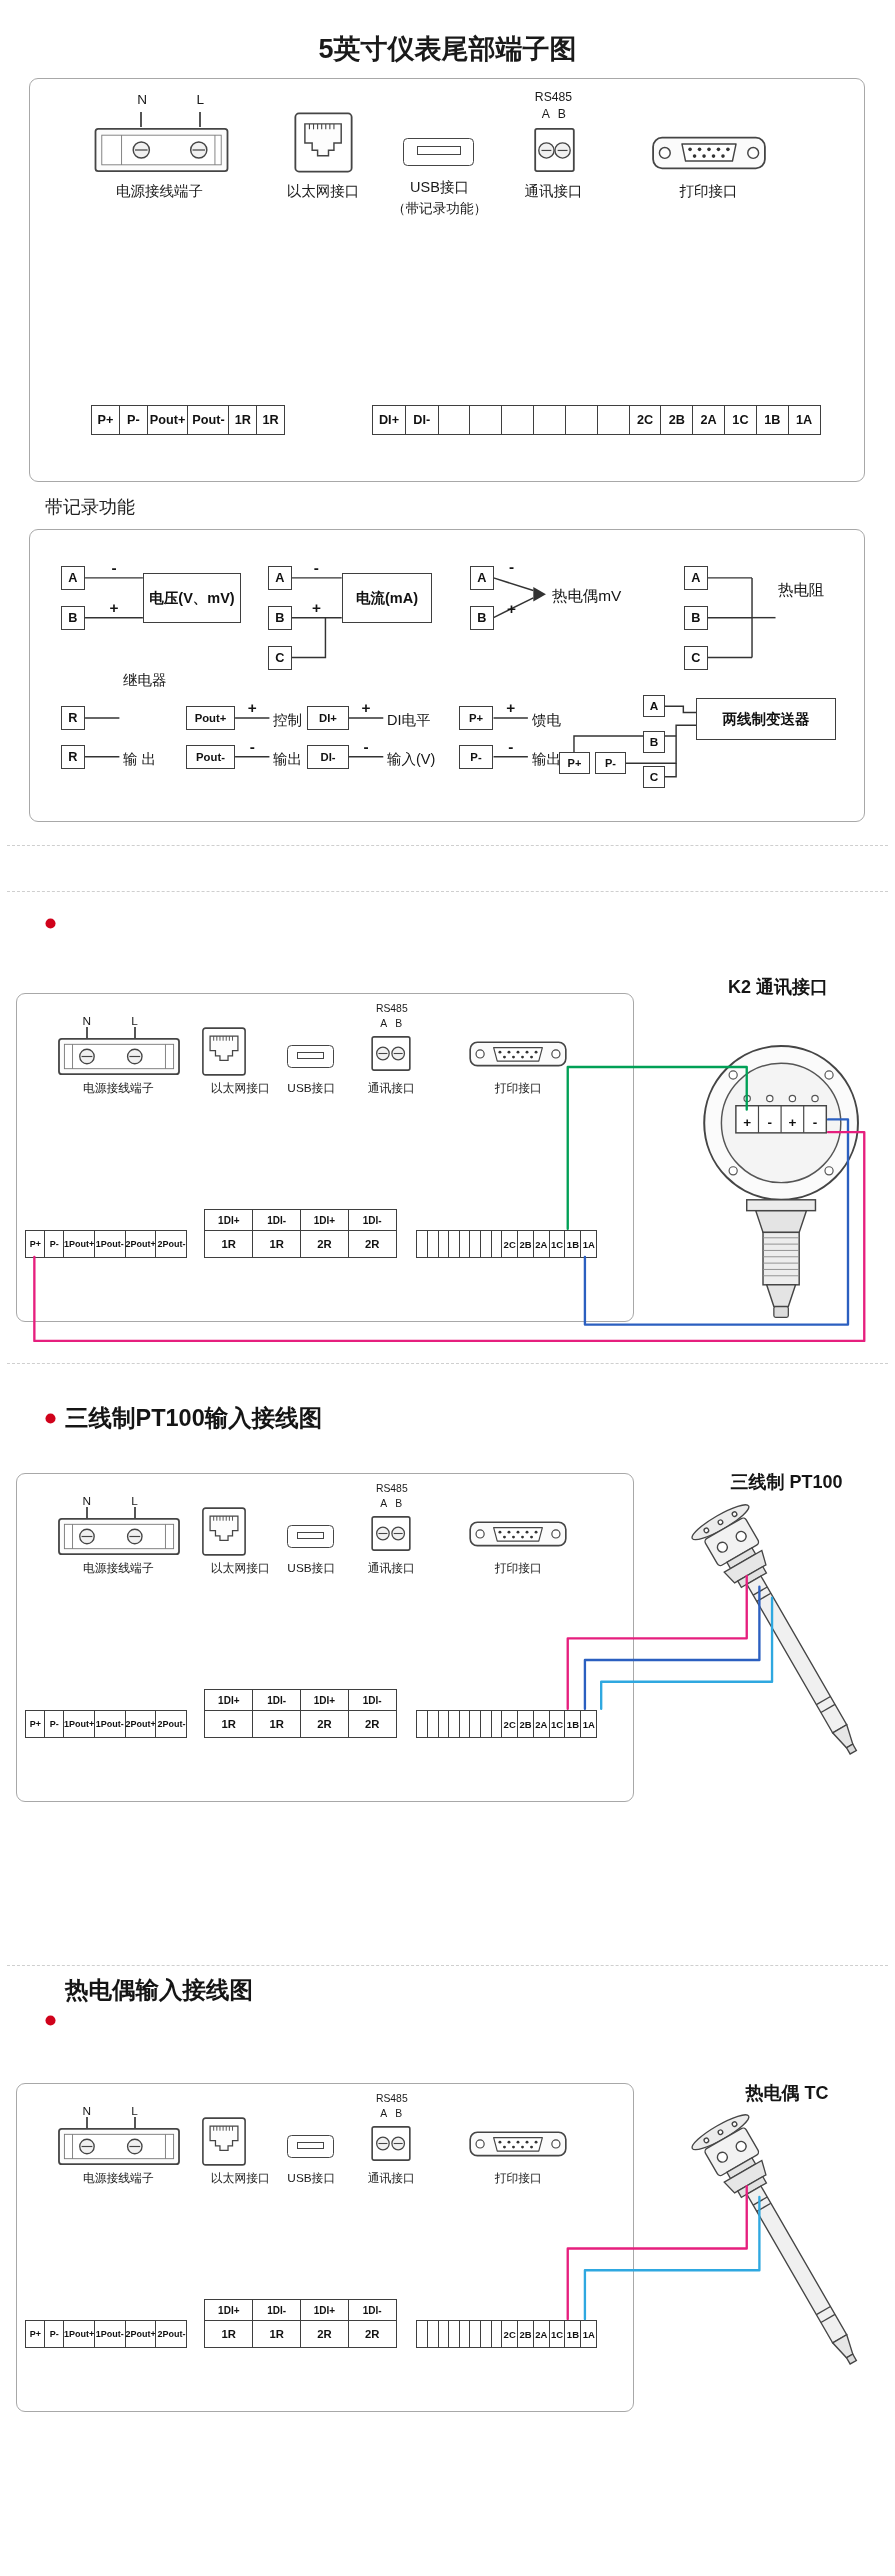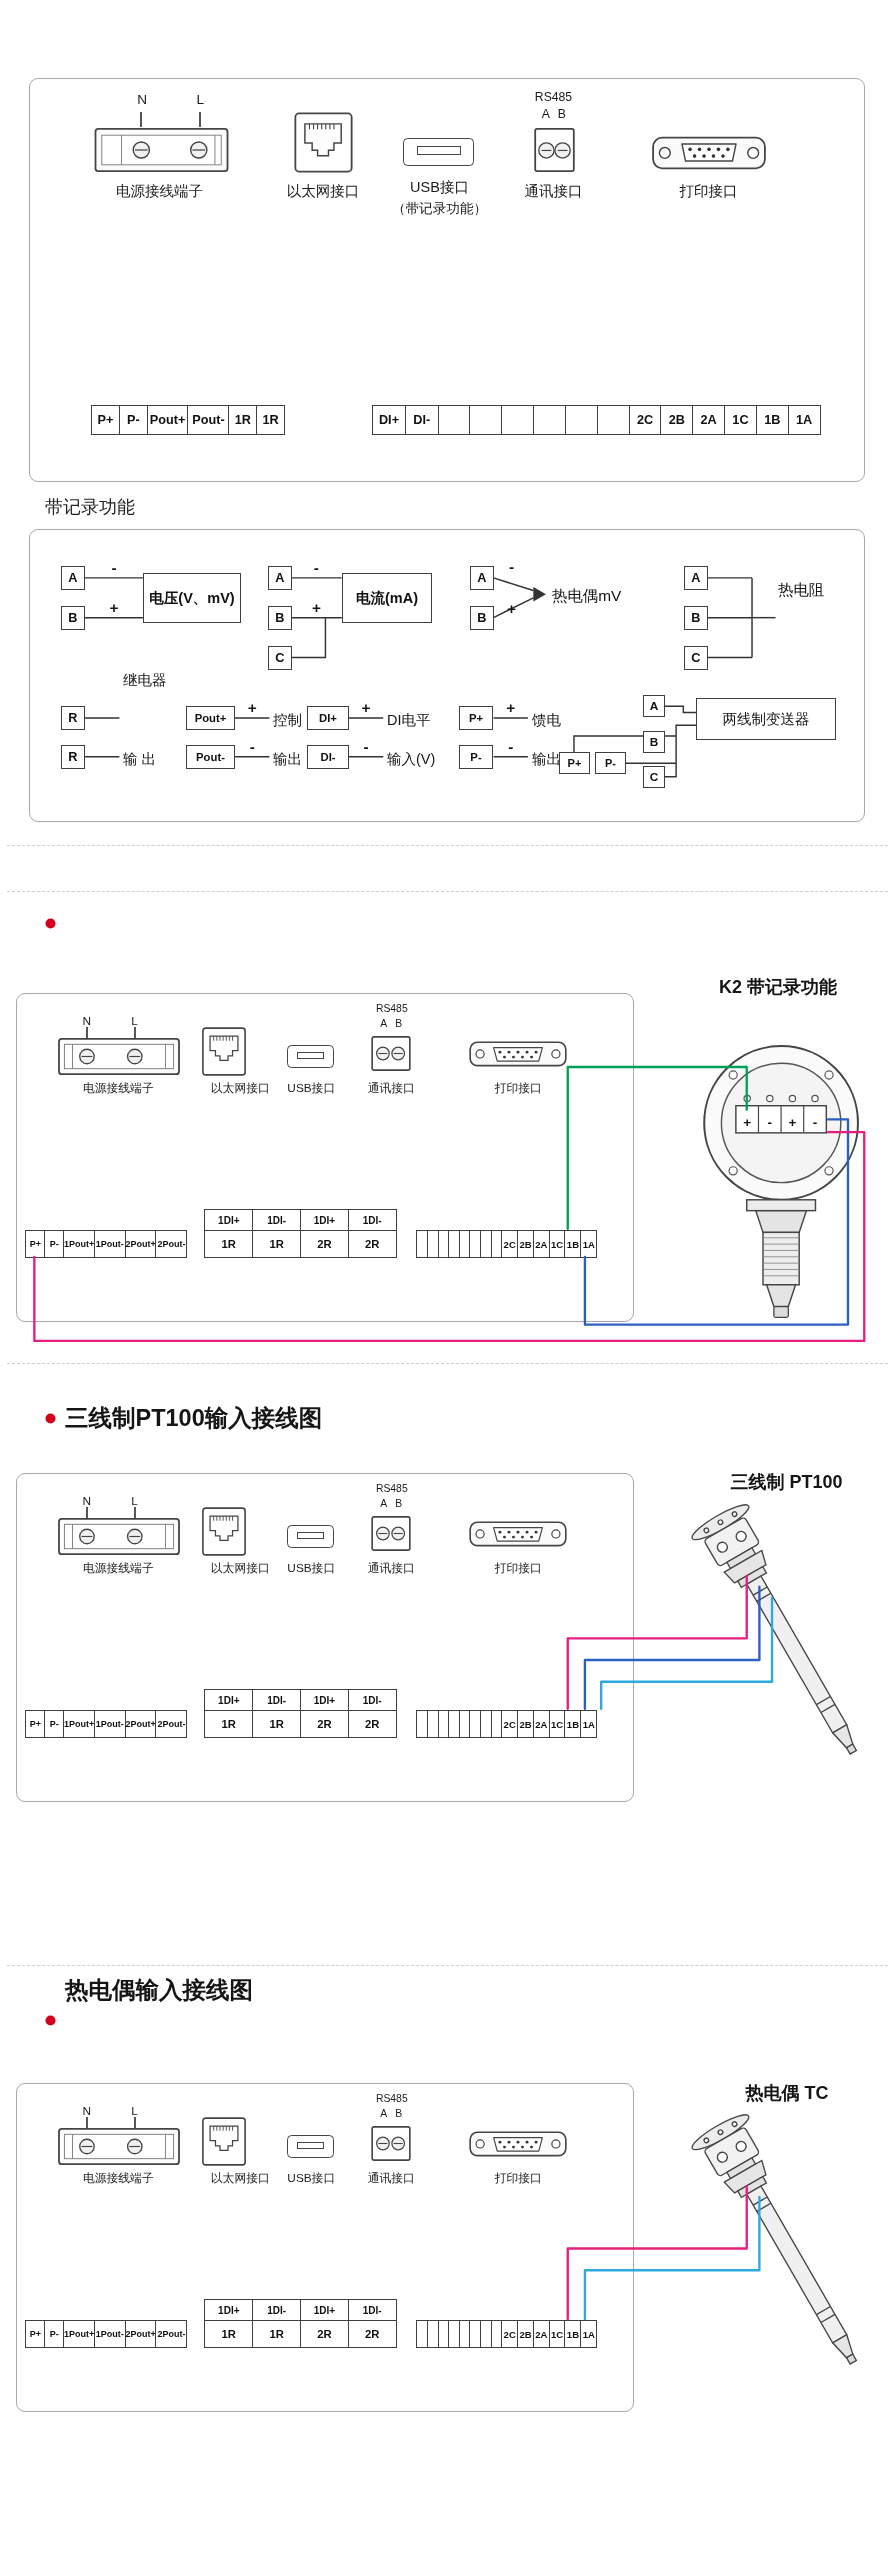--- a/index.html
+++ b/index.html
@@ -22,20 +22,21 @@
 .dash{position:absolute;left:7.2px;width:881px;height:0;border-top:1.8px dashed #cfcfcf}
 .devlbl{position:absolute;text-align:center;font-size:18px;font-weight:700;color:#151515}
 .wn{position:absolute;font-size:15.4px;color:#151515;white-space:nowrap}
 .wn2{position:absolute;font-size:14.5px;color:#151515;white-space:nowrap}
 </style>
 </head>
 <body>
 
 <div id="page">
 
+  <div class="lbl" style="left:0;top:31px;width:895px;font-size:27px;font-weight:600">5英寸仪表尾部端子图</div>
 
   <div class="box" style="left:29px;top:78px;width:836px;height:404px">
     <div class="lbl" style="left:105px;top:12.7px;width:14.5px;font-size:13.6px">N</div>
     <div class="lbl" style="left:163px;top:12.7px;width:14.5px;font-size:13.6px">L</div>
     <div class="tick" style="left:110px;top:33px;height:15.4px"></div>
     <div class="tick" style="left:169px;top:33px;height:15.4px"></div>
     <svg class="abs" style="left:64px;top:49px" width="135" height="44" viewBox="0 0 149 49">
       <rect x="1" y="1" width="147" height="47" rx="3" fill="#fcfcfc" stroke="#454545" stroke-width="2"></rect>
       <rect x="8" y="8" width="133" height="33" fill="#fff" stroke="#777" stroke-width="1"></rect>
       <line x1="30" y1="8" x2="30" y2="41" stroke="#777" stroke-width="1"></line>
@@ -209,21 +210,21 @@
   <div class="term" style="left:459px;top:706px;width:34px;height:23.5px;font-size:11.3px">P+</div>
   <div class="term" style="left:459px;top:745px;width:34px;height:23.5px;font-size:11.3px">P-</div>
   <div class="wn2" style="left:532px;top:711px">馈电</div>
   <div class="wn2" style="left:532px;top:750px">输出</div>
 
   <div class="term" style="left:643px;top:695px;width:22px;height:22px;font-size:11.8px">A</div>
   <div class="term" style="left:643px;top:731px;width:22px;height:22px;font-size:11.8px">B</div>
   <div class="term" style="left:643px;top:766px;width:22px;height:22px;font-size:11.8px">C</div>
   <div class="term" style="left:559px;top:752px;width:31px;height:22px;font-size:11px">P+</div>
   <div class="term" style="left:595px;top:752px;width:31px;height:22px;font-size:11px">P-</div>
-  <div class="term" style="left:696px;top:698px;width:140px;height:42px;font-size:14.5px;font-weight:400">两线制变送器</div>
+  <div class="term" style="left:696px;top:698px;width:140px;height:42px;font-size:14.5px;font-weight:700">两线制变送器</div>
 
   <div class="dash" style="top:845px"></div>
   <div class="dash" style="top:891px"></div>
   <div class="dash" style="top:1363px"></div>
   <div class="dash" style="top:1965px"></div>
 
   <svg class="abs" style="left:45px;top:918px" width="11" height="11" viewBox="0 0 12 12">
       <circle cx="6" cy="6" r="5.5" fill="#d0021b"></circle>
     </svg>
 
@@ -321,21 +322,21 @@
       <div class="cell" style="width:11.8px"></div>
       <div class="cell" style="width:17px;font-size:9.5px">2C</div>
       <div class="cell" style="width:17px;font-size:9.5px">2B</div>
       <div class="cell" style="width:17px;font-size:9.5px">2A</div>
       <div class="cell" style="width:17px;font-size:9.5px">1C</div>
       <div class="cell" style="width:17px;font-size:9.5px">1B</div>
       <div class="cell" style="width:17px;font-size:9.5px">1A</div>
     </div>
   </div>
 
-  <div class="devlbl" style="left:683px;top:975px;width:190px">K2 带记录功能</div>
+  <div class="devlbl" style="left:683px;top:975px;width:190px">K2 通讯接口</div>
 
   <svg class="abs" style="left:696px;top:999px" width="172" height="322" viewBox="0 0 190 356">
     <circle cx="94" cy="137" r="85" fill="#fbfbfb" stroke="#454545" stroke-width="2.2"></circle>
     <circle cx="94" cy="137" r="66" fill="#f4f4f4" stroke="#555" stroke-width="1.6"></circle>
     <g fill="#fff" stroke="#555" stroke-width="1.3">
       <circle cx="41" cy="84" r="4.5"></circle>
         <circle cx="147" cy="84" r="4.5"></circle>
         <circle cx="41" cy="190" r="4.5"></circle>
         <circle cx="147" cy="190" r="4.5"></circle>
       <circle cx="56.5" cy="110" r="3.5"></circle>

